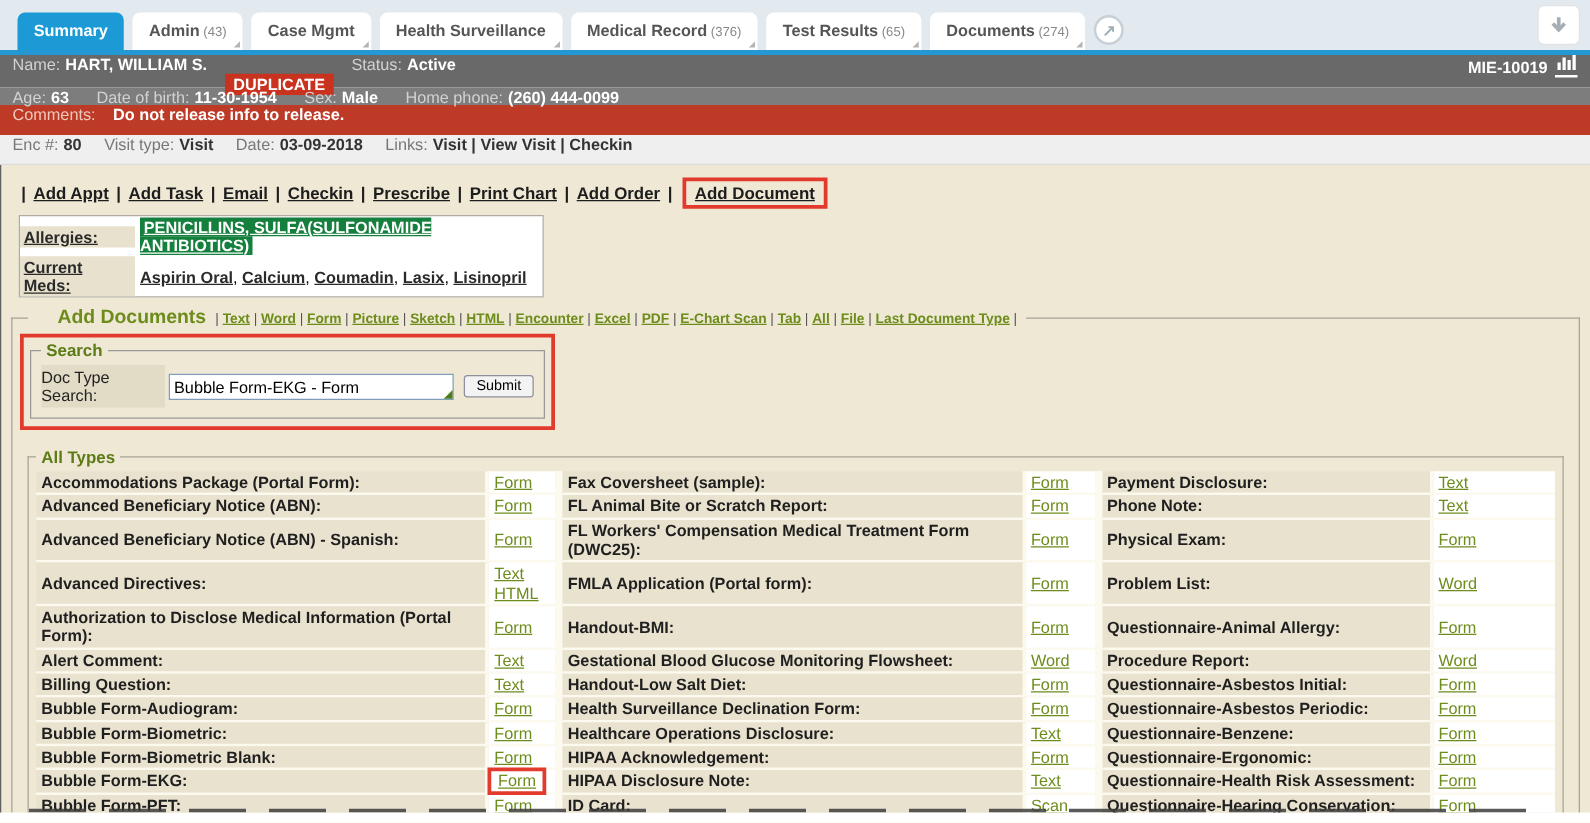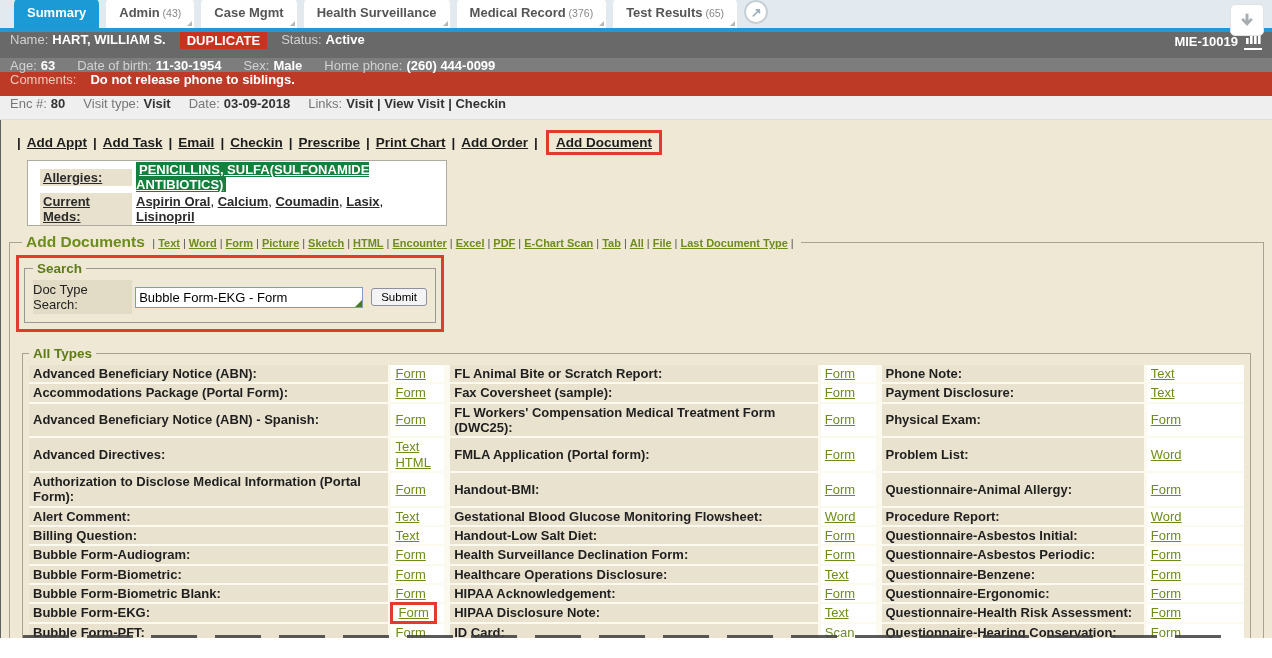--- a/index.html
+++ b/index.html
@@ -1,74 +1,74 @@
 <!DOCTYPE html>
 <html><head>
 <meta charset="utf-8">
 <style>
   * { margin:0; padding:0; box-sizing:border-box; }
   html,body { width:1272px; height:658px; overflow:hidden; background:#fff;
     font-family:"Liberation Sans", sans-serif; }
 
   
-  .tabbar { height:32px; background:#e3eaef; border-bottom:4px solid #2398d2;
+  .tabbar { height:44px; background:#e3eaef; border-bottom:4px solid #2398d2;
     display:flex; align-items:flex-end; padding-left:14px; gap:7px; position:relative; }
   .tab { background:#fff; color:#555; border-radius:6px 6px 0 0; padding:7px 13px 8px;
     font-weight:bold; font-size:13px; position:relative; cursor:pointer; white-space:nowrap; }
   .tab .cnt { font-weight:normal; font-size:10.5px; color:#888; }
   .tab.active { background:#1b9ad6; color:#fff; }
   .tab:not(.active)::after { content:""; position:absolute; right:2px; bottom:2px;
     border-left:5px solid transparent; border-bottom:5px solid #b5b5b5; }
   .circle-icon { width:24px; height:24px; border:2px solid #c7d0d6; border-radius:50%;
     color:#9fb0ba; font-size:13px; font-weight:bold; display:flex; align-items:center;
     justify-content:center; margin-bottom:4px; background:#fff; }
   .dl-btn { position:absolute; right:8px; top:4px; width:34px; height:32px; background:#fff;
     border:1px solid #e2e2e2; border-radius:5px; display:flex; align-items:center; justify-content:center; }
 
   
   .bar { display:flex; align-items:flex-start; padding:0 10px; font-size:13px; color:#fff; }
   .bar .lbl { color:#d2d2d2; margin-right:4px; }
   .bar .val { font-weight:bold; color:#fff; }
   .bar .gap { width:22px; }
   .bar1 { height:26px; background:#696969; }
   .bar2 { height:14px; background:#7d7d7d; }
-  .dup { background:#c8321e; font-weight:bold; padding:1px 7px; margin:0 14px; }
+  .dup { background:#c8321e; font-weight:bold; padding:1px 7px; margin:15px 14px; }
   .mrn-wrap { margin-left:auto; display:flex; align-items:center; gap:6px; }
   .chart-icon { display:inline-block; border-bottom:2px solid #fff; padding:0 1px 1px; }
   .comments { height:24px; background:#bd3a27; }
   .comments .lbl { color:#f0c9bc; margin-right:14px; }
   .encbar { height:24px; background:#efefef; color:#666; border-bottom:1px solid #dcdcdc; }
   .encbar .lbl { color:#777; margin-right:4px; }
   .encbar .val { font-weight:bold; color:#333; }
   .encbar .gap { width:18px; }
 
   
   .content { background:#eee8d4; height:518px; border-left:1px solid #606060;
     padding:10px 0 0 6px; position:relative; overflow:hidden; }
 
   .actions { font-size:13.5px; font-weight:bold; color:#1d1d1d; padding-left:4px;
     display:flex; align-items:center; flex-wrap:nowrap; }
   .actions a { color:#1d1d1d; text-decoration:underline; cursor:pointer; }
   .actions .sep { margin:0 6px; }
   .red-box-inline { border:3px solid #e23b2e; padding:2px 7px; margin-left:2px; }
 
-  .allergy-box { width:420px; background:#fff; border:1px solid #b0aba0; margin:5px 0 0 20px;
-    font-size:13px;padding-left:12px; }
+  .allergy-box { width:420px; background:#fff; border:1px solid #b0aba0; margin:5px 0 0 8px;
+    font-size:13px; }
   .abx-row { display:flex; align-items:center; min-height:20px; }
   .abx-label { width:92px; background:#e8e1cd; padding:1px 3px; flex-shrink:0; }
   .abx-label a { color:#2a2a2a; font-weight:bold; text-decoration:underline; cursor:pointer; }
   .abx-val { padding:1px 4px; }
   .allergy-val a { background:#15803d; color:#fff; font-weight:bold; text-decoration:underline;
     padding:0 3px; cursor:pointer; }
   .meds a { color:#2a2a2a; font-weight:bold; text-decoration:underline; cursor:pointer; }
 
   fieldset { border:1px solid #a8a295; }
   .outer-fs { margin:7px 8px 0 2px; border-bottom:none; height:470px; padding:2px 10px 0; }
   .outer-fs > legend { margin-left:2px; padding:0 4px; }
-  .addoc-title { color:#6d8c1c; font-weight:bold; font-size:15.5px; }
+  .addoc-title { color:#6d8c1c; font-weight:bold; font-size:15.5px;margin-left:20px; }
   .addoc-links { font-size:11px; font-weight:bold;text-align:center; }
   .addoc-links a { color:#6d8c1c; text-decoration:underline; cursor:pointer; }
   .addoc-links .sep { color:#555; margin:0 3px; font-weight:normal; }
 
   .search-annot { border:3px solid #e23b2e; width:428px; margin:2px 0 0 -4px; padding:3px 5px 6px; }
   .search-fs { border:1px solid #999; padding:4px 8px 8px; }
   .search-fs legend, .types-fs legend { color:#5d7c17; font-weight:bold; font-size:13.5px; padding:0 4px; }
   .search-row { display:flex; align-items:center; font-size:13px; color:#222; }
   .doc-label { background:#e2dbc5; padding:2px 2px 2px 0; }
   .input-wrap { position:relative; margin-left:3px; }
@@ -99,20 +99,21 @@
 <body>
 
 <div class="tabbar">
   <div style="display:flex;gap:7px;align-items:flex-end;" id="tab-list">
       <div class="tab active">Summary</div>
       <div class="tab">Admin<span class="cnt"> (43)</span></div>
       <div class="tab">Case Mgmt</div>
       <div class="tab">Health Surveillance</div>
       <div class="tab">Medical Record<span class="cnt"> (376)</span></div>
       <div class="tab">Test Results<span class="cnt"> (65)</span></div>
+      <div class="tab">Documents<span class="cnt"> (274)</span></div>
     </div>
   <span class="circle-icon">↗</span>
   <span class="dl-btn">
     <svg width="18" height="18" viewBox="0 0 16 16">
       <path d="M8 2.5v7.5M3.8 7l4.2 4.5L12.2 7" stroke="#a6aeb4" stroke-width="2.6" fill="none"></path>
     </svg>
   </span>
 </div>
 
 <div class="bar bar1">
@@ -143,21 +144,21 @@
     <span class="gap"></span>
   <span class="lbl">Sex:</span>
   <span class="val">Male</span>
     <span class="gap"></span>
   <span class="lbl">Home phone:</span>
   <span class="val">(260) 444-0099</span>
 </div>
 
 <div class="bar comments">
   <span class="lbl">Comments:</span>
-  <span class="val">Do not release phone to siblings.</span>
+  <span class="val">Do not release info to release.</span>
 </div>
 
 <div class="bar encbar">
   <span class="lbl">Enc #:</span>
   <span class="val">80</span>
     <span class="gap"></span>
   <span class="lbl">Visit type:</span>
   <span class="val">Visit</span>
     <span class="gap"></span>
   <span class="lbl">Date:</span>
@@ -217,43 +218,43 @@
           <button class="submit-btn">Submit</button>
         </div>
       </fieldset>
     </div>
 
     <fieldset class="types-fs">
       <legend>All Types</legend>
       <table class="types">
         <tbody id="types-body">
             <tr>
+              <td class="tl sp3 c1l">Accommodations Package (Portal Form):</td>
+              <td class="ll c1k sp6">
+                <div><a>Form</a></div>
+              </td>
+              <td class="tl sp3 c2l">Fax Coversheet (sample):</td>
+              <td class="ll c2k sp6">
+                <div><a>Form</a></div>
+              </td>
+              <td class="tl sp3 c3l">Payment Disclosure:</td>
+              <td class="ll c3k">
+                <div><a>Text</a></div>
+              </td>
+            </tr>
+            <tr>
               <td class="tl sp3 c1l">Advanced Beneficiary Notice (ABN):</td>
               <td class="ll c1k sp6">
                 <div><a>Form</a></div>
               </td>
               <td class="tl sp3 c2l">FL Animal Bite or Scratch Report:</td>
               <td class="ll c2k sp6">
                 <div><a>Form</a></div>
               </td>
               <td class="tl sp3 c3l">Phone Note:</td>
-              <td class="ll c3k">
-                <div><a>Text</a></div>
-              </td>
-            </tr>
-            <tr>
-              <td class="tl sp3 c1l">Accommodations Package (Portal Form):</td>
-              <td class="ll c1k sp6">
-                <div><a>Form</a></div>
-              </td>
-              <td class="tl sp3 c2l">Fax Coversheet (sample):</td>
-              <td class="ll c2k sp6">
-                <div><a>Form</a></div>
-              </td>
-              <td class="tl sp3 c3l">Payment Disclosure:</td>
               <td class="ll c3k">
                 <div><a>Text</a></div>
               </td>
             </tr>
             <tr>
               <td class="tl sp3 c1l">Advanced Beneficiary Notice (ABN) - Spanish:</td>
               <td class="ll c1k sp6">
                 <div><a>Form</a></div>
               </td>
               <td class="tl sp3 c2l">FL Workers' Compensation Medical Treatment Form (DWC25):</td>

